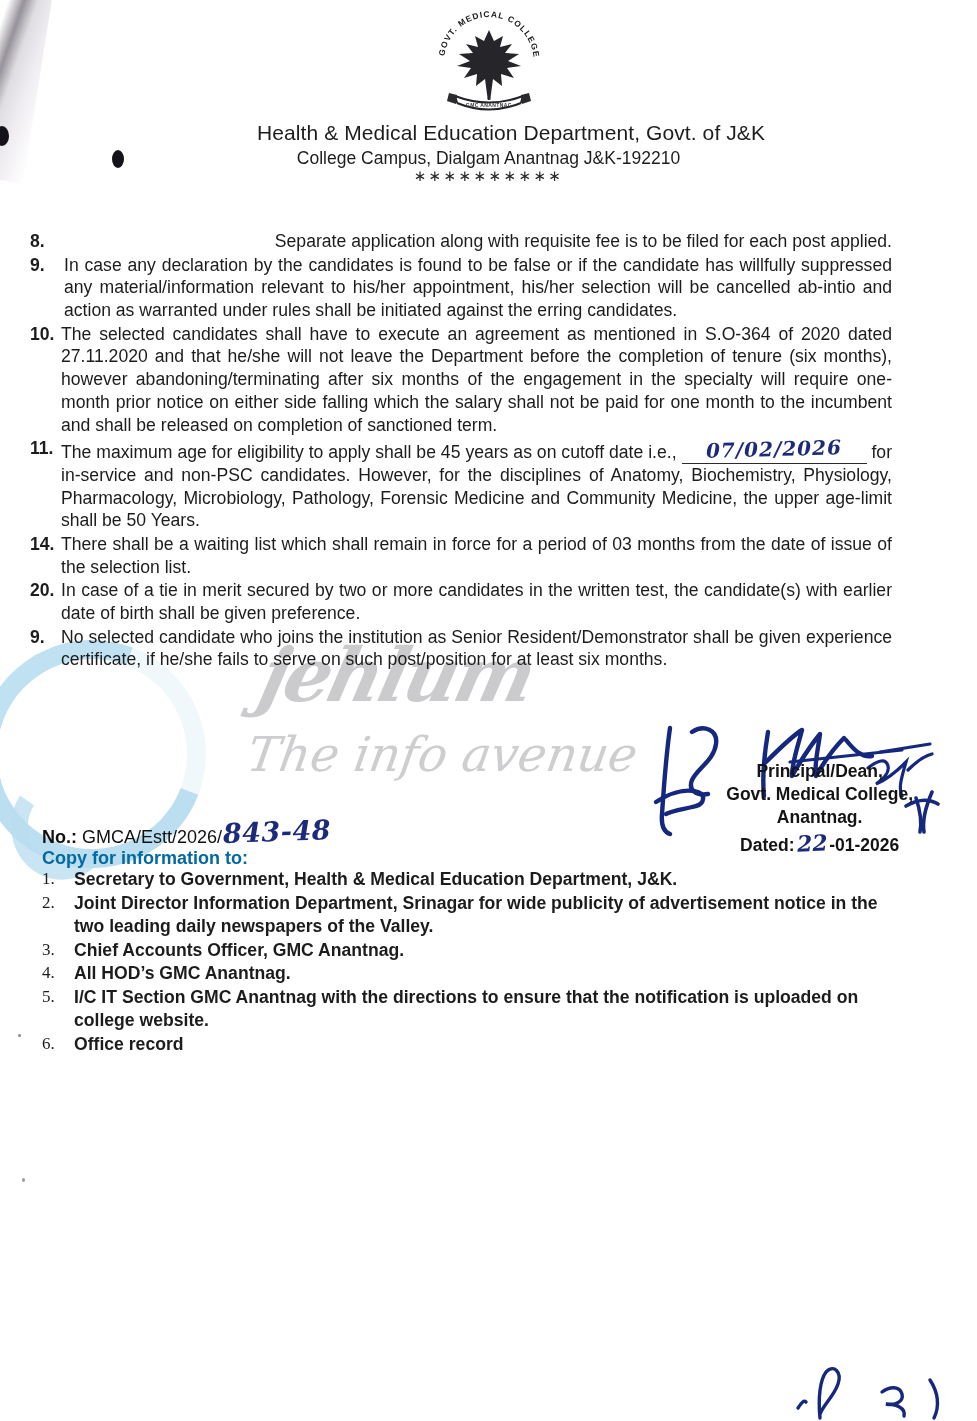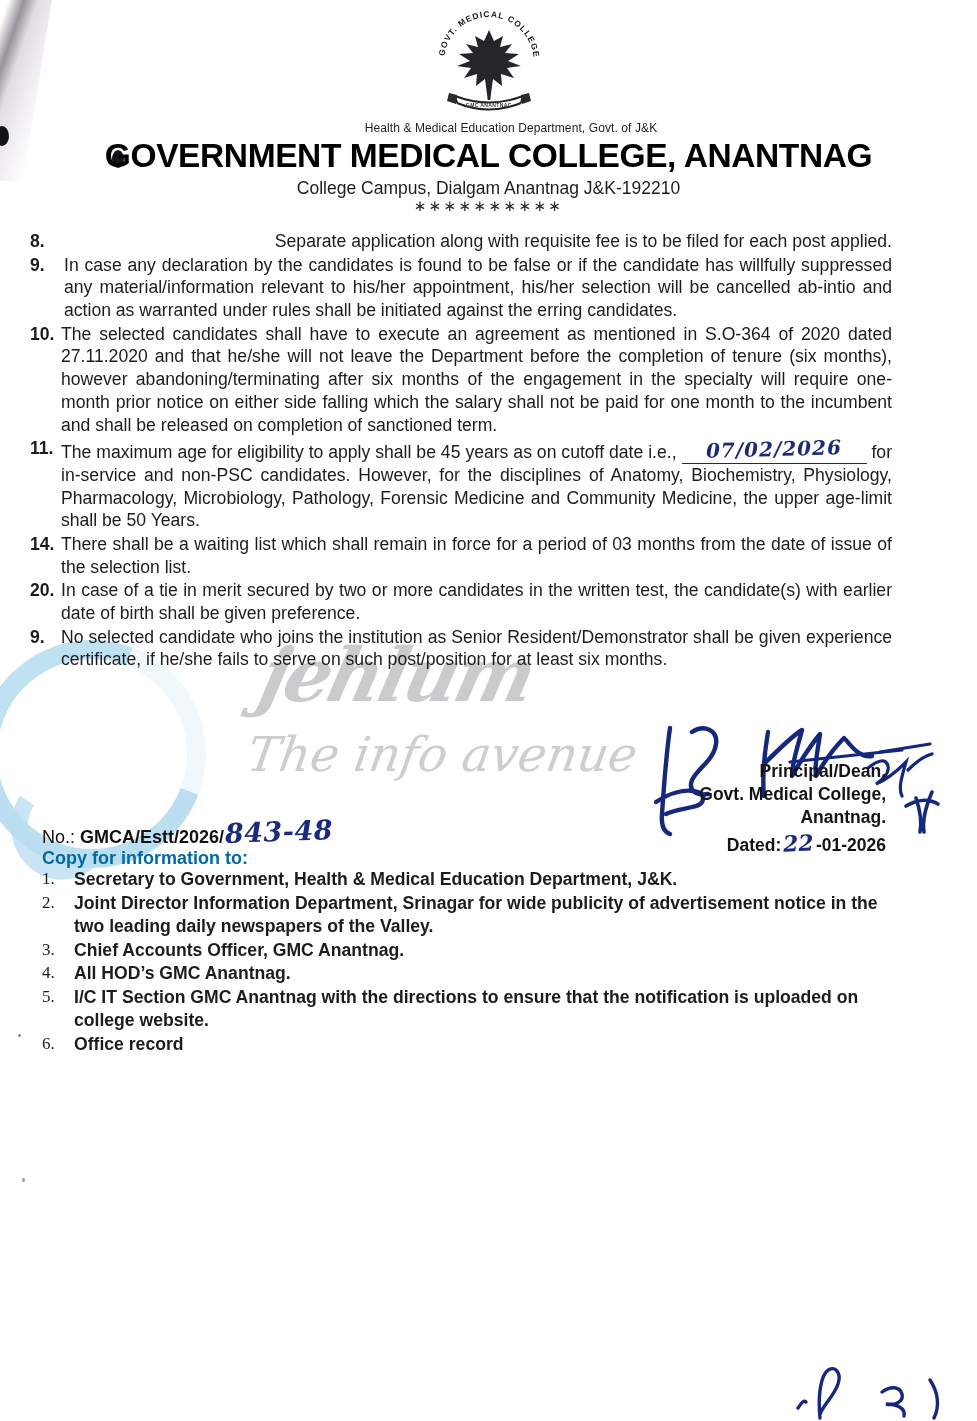--- a/index.html
+++ b/index.html
@@ -115,21 +115,21 @@
     text-align: center;
   }
   .crest {
     margin: 8px auto 0;
     width: 112px;
     height: 108px;
     position: relative;
   }
   .crest svg { display: block; }
   .dept-line {
-    font-size: 12px;
+    font-size: 21px;
     color: #1d1d1d;
     margin-top: 5px;
     letter-spacing: 0.1px;
     padding-left: 45px;
   }
   .org-title {
     font-size: 33.5px;
     font-weight: bold;
     letter-spacing: -0.4px;
     margin-top: 2px;
@@ -192,23 +192,23 @@
   .hw-date {
     font-size: 20px;
     letter-spacing: 1px;
     transform: rotate(-1.5deg);
     display: inline-block;
   }
 
   
   .sigblock {
     position: absolute;
-    right: 91px;
+    right: 64px;
     top: 760px;
-    text-align: right;
+    text-align: center;
     font-size: 17.5px;
     font-weight: bold;
     line-height: 1.32;
     color: #141414;
     white-space: nowrap;
   }
   .sig-scrawl {
     position: absolute;
     pointer-events: none;
     color: #16287d;
@@ -229,22 +229,22 @@
   
   .refno {
     position: absolute;
     left: 42px;
     top: 818px;
     font-size: 18px;
     font-weight: bold;
     color: #111;
     white-space: nowrap;
   }
-  .refno .lead { font-weight: normal; }
-  .refno .mid { font-weight: bold; }
+  .refno .lead { font-weight: bold; }
+  .refno .mid { font-weight: normal; }
   .hw-ref {
     font-size: 27px;
     letter-spacing: 0.5px;
     display: inline-block;
     transform: rotate(-2deg) translateY(-2px);
     margin-left: 1px;
   }
   .copy-head {
     position: absolute;
     left: 42px;
@@ -320,21 +320,20 @@
         </g>
         <g fill="#2a2a2e">
           <path d="M16 85 L24 87 L23 96 L14 93 Z"></path>
           <path d="M96 85 L88 87 L89 96 L98 93 Z"></path>
         </g>
         <text x="56" y="99" text-anchor="middle" font-family="Liberation Sans, sans-serif" font-size="5" font-weight="bold" fill="#3a3a3e" letter-spacing="0.4">GMC ANANTNAG</text>
       </svg>
     </div>
 
     <div class="dept-line">Health &amp; Medical Education Department, Govt. of J&amp;K</div>
-    <div class="org-title">GOVERNMENT MEDICAL COLLEGE, ANANTNAG</div>
     <div class="campus-line">College Campus, Dialgam Anantnag J&amp;K-192210</div>
     <div class="asterisks">∗∗∗∗∗∗∗∗∗∗</div>
   </div>
 
   <div class="clauses">
 
     <div class="clause wide">
       <span class="num">8.</span>
       <span class="body nojustify">Separate application along with requisite fee is to be filed for each post applied.</span>
     </div>

